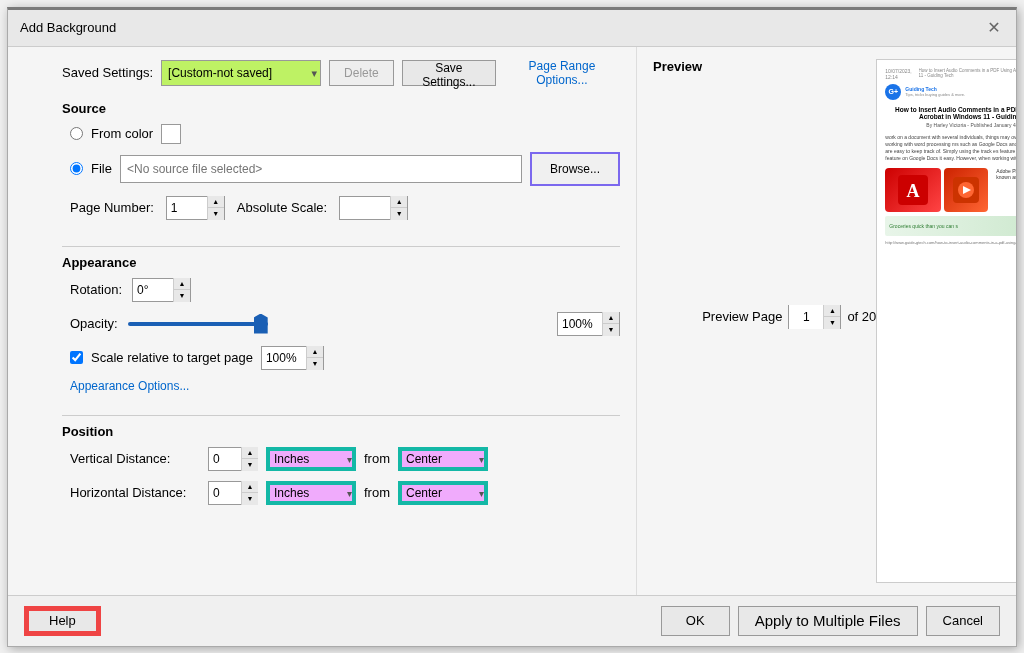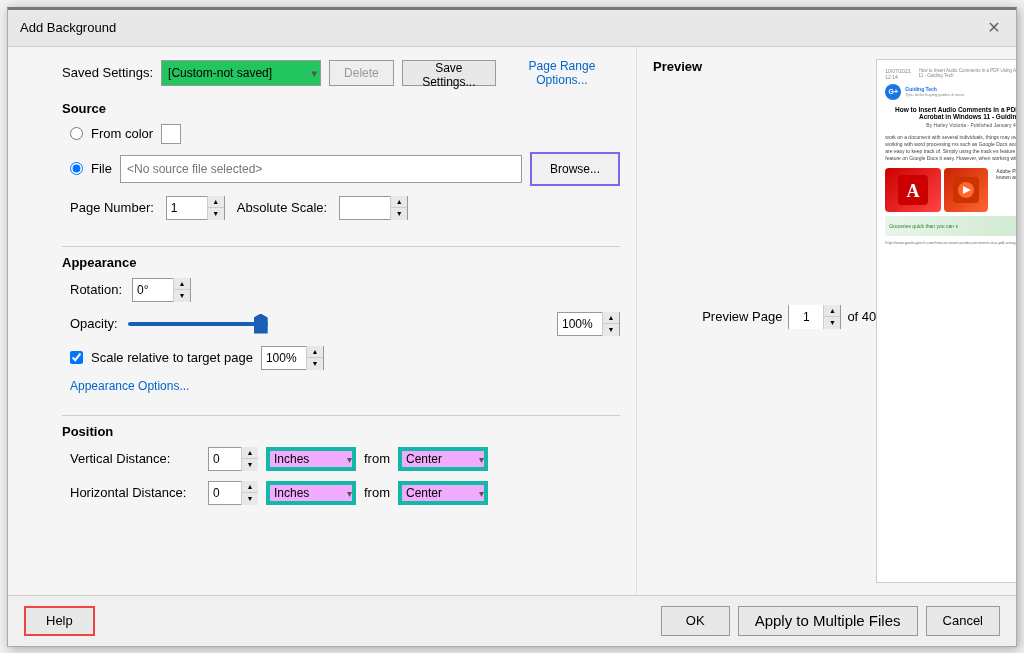--- a/index.html
+++ b/index.html
@@ -85,21 +85,21 @@
       display: flex;
       align-items: center;
       gap: 8px;
     }
     .label-text {
       color: #000;
       white-space: nowrap;
     }
     .dropdown-select {
       border: 1px solid #999;
-      background: #22c55e;
+      background: #bef264;
       padding: 3px 20px 3px 6px;
       font-size: 12px;
       height: 26px;
       appearance: none;
       -webkit-appearance: none;
       position: relative;
       width: 160px;
       cursor: pointer;
     }
     .select-wrapper {
@@ -469,21 +469,21 @@
       height: 30px;
       padding: 0 16px;
       border: 1px solid #999;
       background: #e8e8e8;
       cursor: pointer;
       font-size: 13px;
     }
     .btn-help {
       height: 30px;
       padding: 0 20px;
-      border: 2px solid #ef4444;
+      border: 5px solid #ef4444;
       background: #e8e8e8;
       cursor: pointer;
       font-size: 13px;
     }
     .divider-line {
       border: none;
       border-top: 1px solid #ccc;
       margin: 8px 0;
     }
     .page-range-link {
@@ -674,21 +674,21 @@
       <div class="preview-label">Preview</div>
       <div class="preview-page-row">
         <span class="label-text">Preview Page</span>
         <div class="spinner-input">
           <input type="text" class="preview-page-input" value="1" style="border: none; outline: none; width: 34px; text-align: center; font-size: 12px; height: 24px; padding: 2px;">
           <div class="spinner-btns">
             <button class="spinner-btn">▲</button>
             <button class="spinner-btn">▼</button>
           </div>
         </div>
-        <span class="label-text">of 40</span>
+        <span class="label-text">of 20</span>
       </div>
       <div class="preview-image">
         <div class="preview-doc">
           <div class="preview-doc-header">
             <span>10/07/2023, 12:14</span>
             <span style="font-size:4.5px;max-width:200px;overflow:hidden">How to Insert Audio Comments in a PDF Using Adobe Acrobat in Windows 11 - Guiding Tech</span>
           </div>
           <div class="preview-logo-area">
             <div class="preview-logo-icon">
               <span style="font-size:7px">G+</span>

